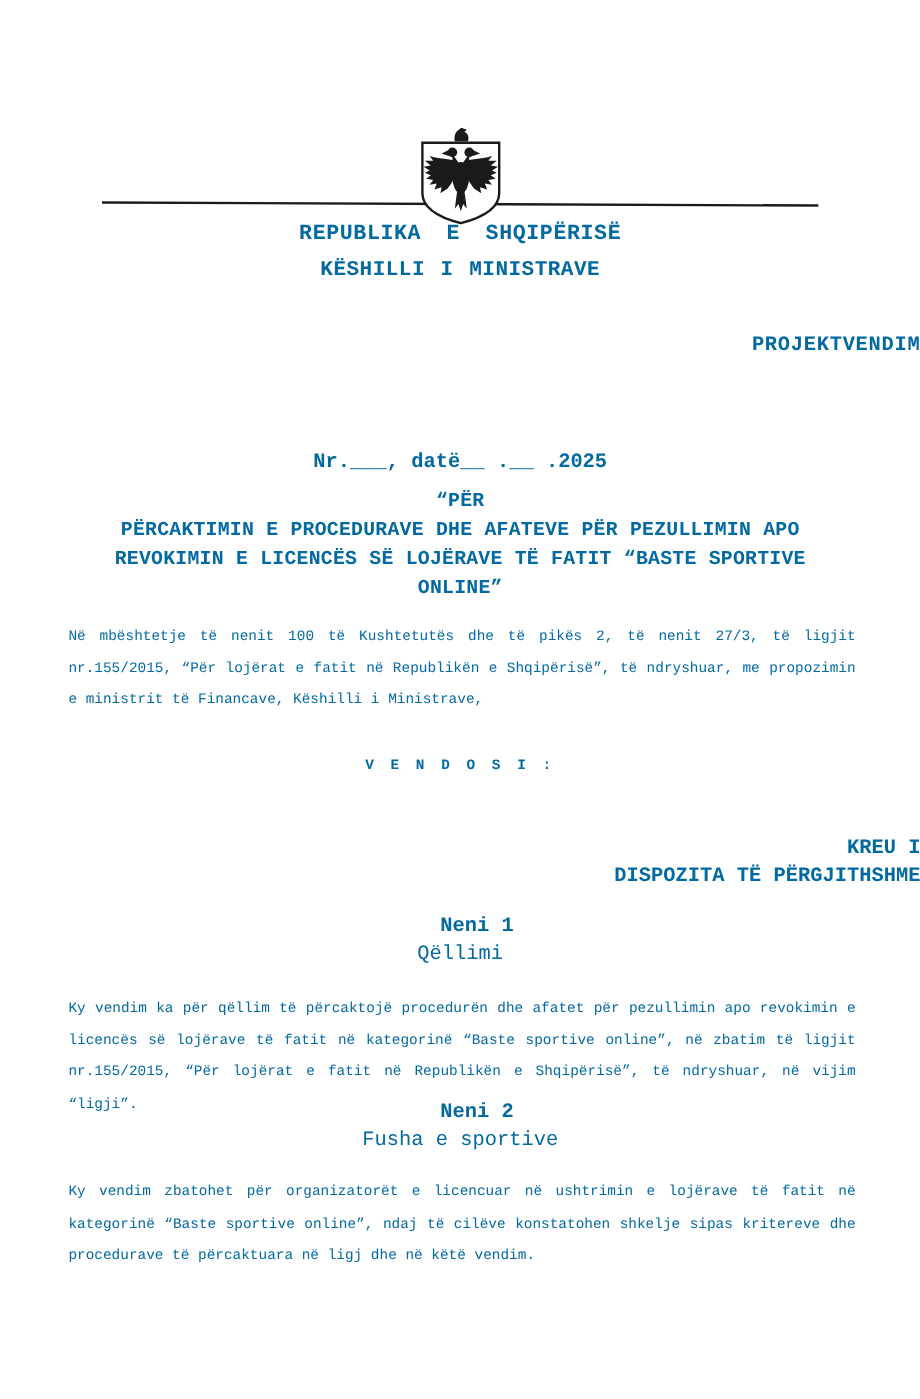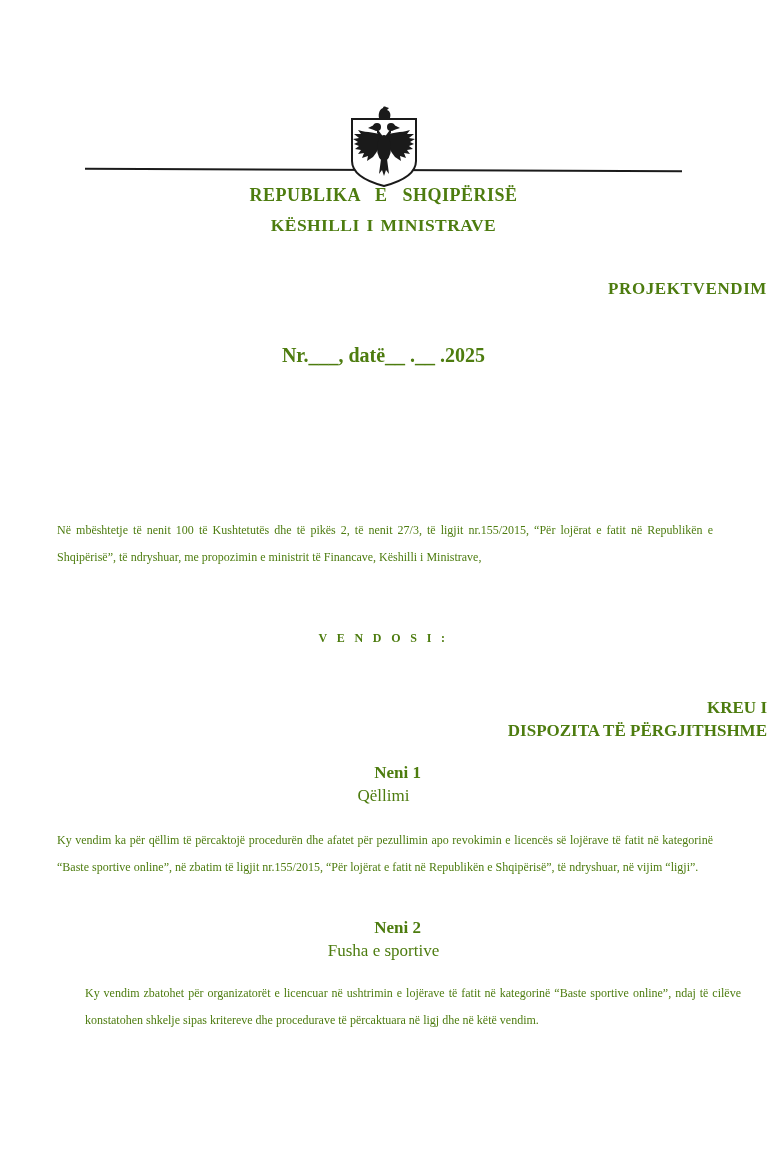--- a/index.html
+++ b/index.html
@@ -1,63 +1,63 @@
 <!DOCTYPE html>
 <html><head>
 <meta charset="utf-8">
 <style>
   html, body { margin: 0; padding: 0; background: #ffffff; }
   .page {
     position: relative;
     width: 767px;
     height: 1096px;
     background: #ffffff;
-    color: #4d7c0f;
-    font-family: Liberation Serif, serif;
+    color: #0369a1;
+    font-family: Liberation Mono, monospace;
     overflow: hidden;
   }
   .abs { position: absolute; }
   .center { left: 0; width: 100%; text-align: center; }
   .rule {
     top: 169px; left: 85px; width: 597px; height: 0;
     border-top: 2px solid #1b1b1b;
     transform: rotate(0.25deg);
   }
   .emblem { top: 106px; left: 50%; transform: translateX(-50%); }
   .republic {
     top: 185px; font-weight: bold; font-size: 18px;
     letter-spacing: 0.5px; word-spacing: 0.55em;
   }
   .council {
     top: 215px; font-weight: bold; font-size: 17.5px;
     letter-spacing: 0.4px; word-spacing: 0.12em;
   }
   .doctype { top: 279px; font-weight: bold; font-size: 17px; letter-spacing: 0.6px; text-align: right; }
-  .numline { top: 344px; font-weight: bold; font-size: 20px; text-align: center; }
+  .numline { top: 376px; font-weight: bold; font-size: 17px; text-align: center; }
   .title {
     top: 406px; left: 56px; width: 655px; text-align: center;
     font-weight: bold; font-size: 16.5px; line-height: 24px;
     letter-spacing: 0.2px;
   }
   .body-par {
     left: 57px; width: 656px;
     font-size: 12px; line-height: 26.5px;
     text-align: justify;
   }
   .preamble { top: 517px; }
   .vendosi {
     top: 631px; font-weight: bold; font-size: 12px; letter-spacing: 0.28em;
   }
   .chapter { top: 696px; font-weight: bold; font-size: 17px; line-height: 23px; text-align: right; }
   .art-head { font-size: 17px; line-height: 23px; }
   .art-head .art-num { font-weight: bold; margin-left: 28px; }
   .art1-head { top: 761px; }
   .art1-body { top: 827px; }
   .art2-head { top: 916px; }
-  .art2-body { top: 980px; margin-left: 28px; }
+  .art2-body { top: 980px; }
 </style>
 </head>
 <body>
 
 <div class="page">
 
   <div class="abs rule"></div>
 
   <div class="abs emblem">
     <svg width="76" height="82" viewBox="0 0 76 82" xmlns="http://www.w3.org/2000/svg">
@@ -78,20 +78,26 @@
   </div>
 
   <div class="abs center republic">REPUBLIKA E SHQIPËRISË</div>
 
   <div class="abs center council">KËSHILLI I MINISTRAVE</div>
 
   <div class="abs center doctype">PROJEKTVENDIM</div>
 
   <div class="abs center numline">Nr.___, datë__ .__ .2025</div>
 
+  <div class="abs title">
+    <div>“PËR</div>
+    <div>PËRCAKTIMIN E PROCEDURAVE DHE AFATEVE PËR PEZULLIMIN APO</div>
+    <div>REVOKIMIN E LICENCËS SË LOJËRAVE TË FATIT “BASTE SPORTIVE</div>
+    <div>ONLINE”</div>
+  </div>
 
   <div class="abs body-par preamble">Në mbështetje të nenit 100 të Kushtetutës dhe të pikës 2, të nenit 27/3, të ligjit nr.155/2015, “Për lojërat e fatit në Republikën e Shqipërisë”, të ndryshuar, me propozimin e ministrit të Financave, Këshilli i Ministrave,</div>
 
   <div class="abs center vendosi">V E N D O S I :</div>
 
   <div class="abs center chapter">
     <div>KREU I</div>
     <div>DISPOZITA TË PËRGJITHSHME</div>
   </div>
 

